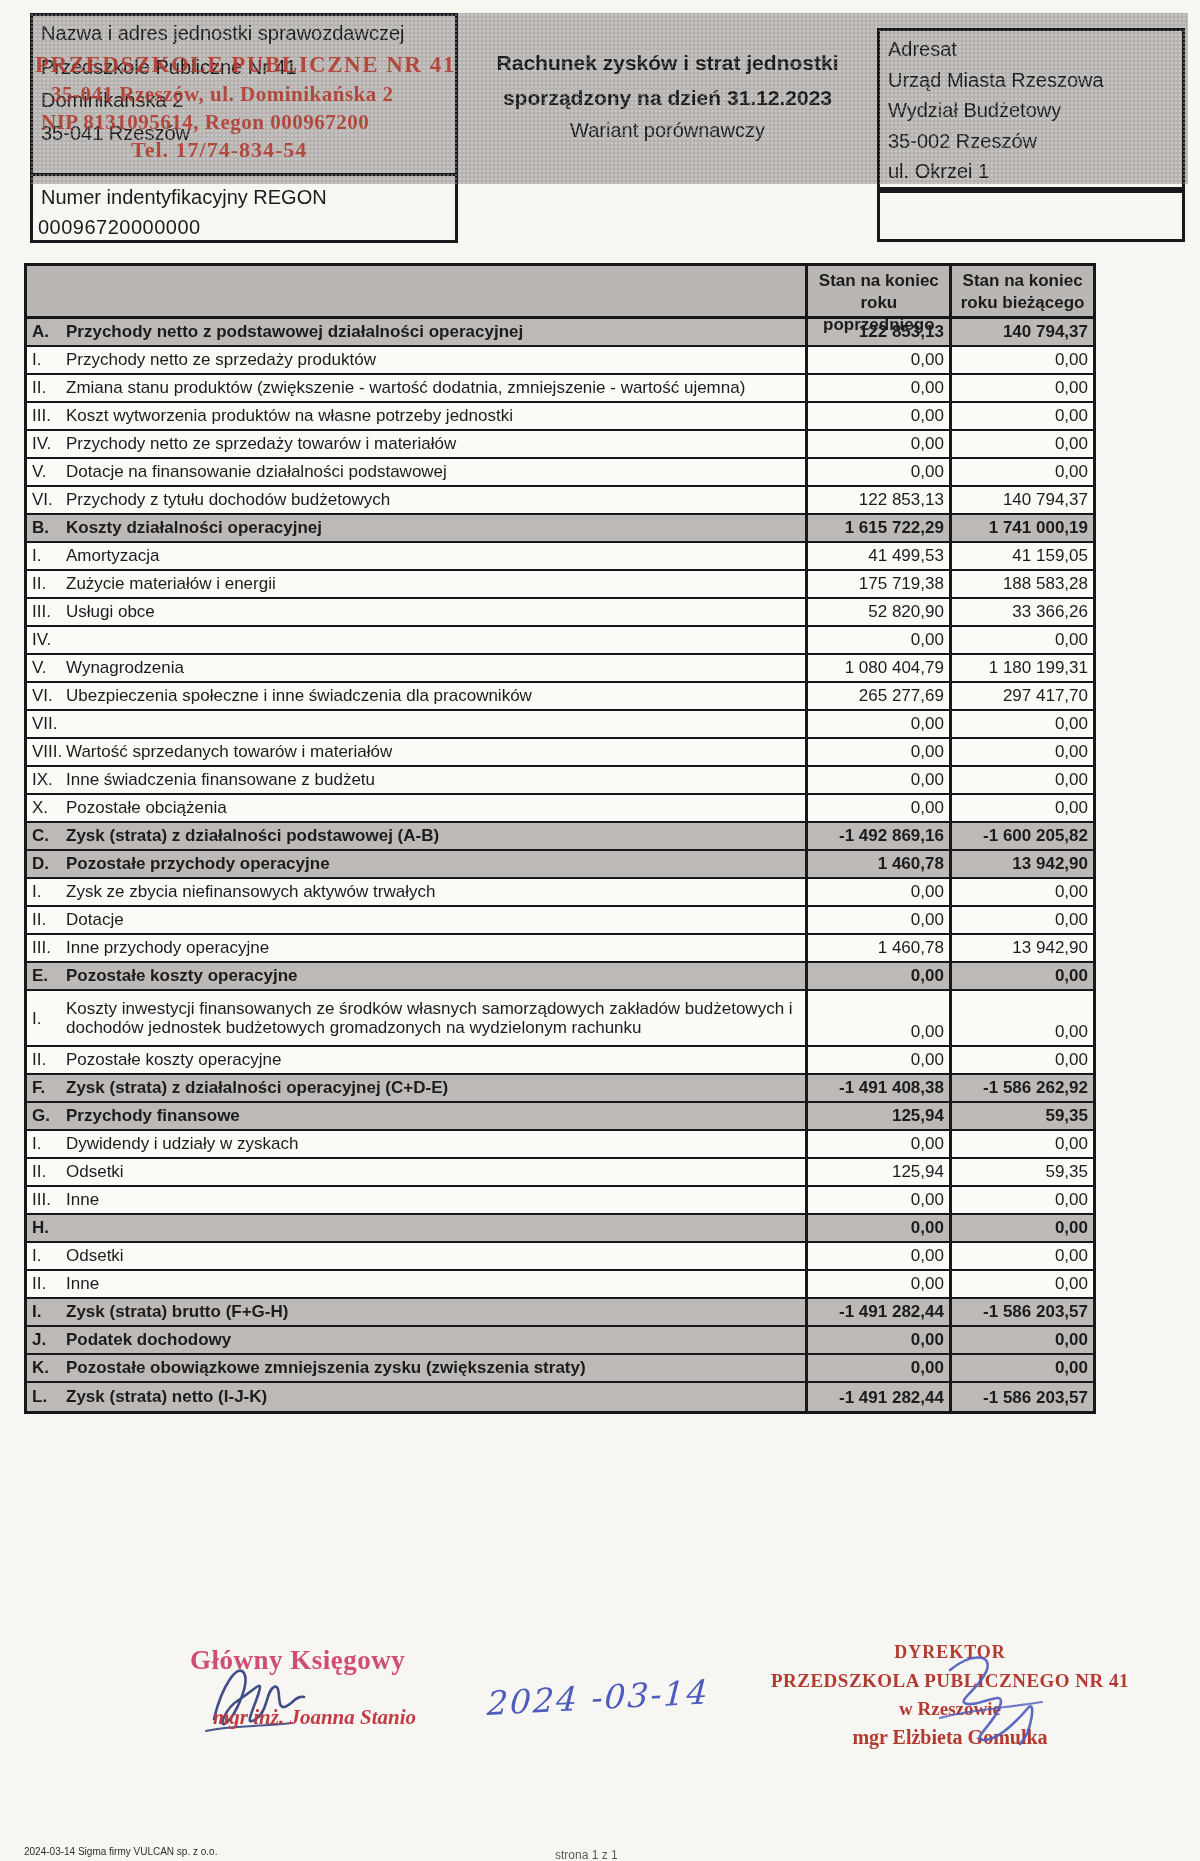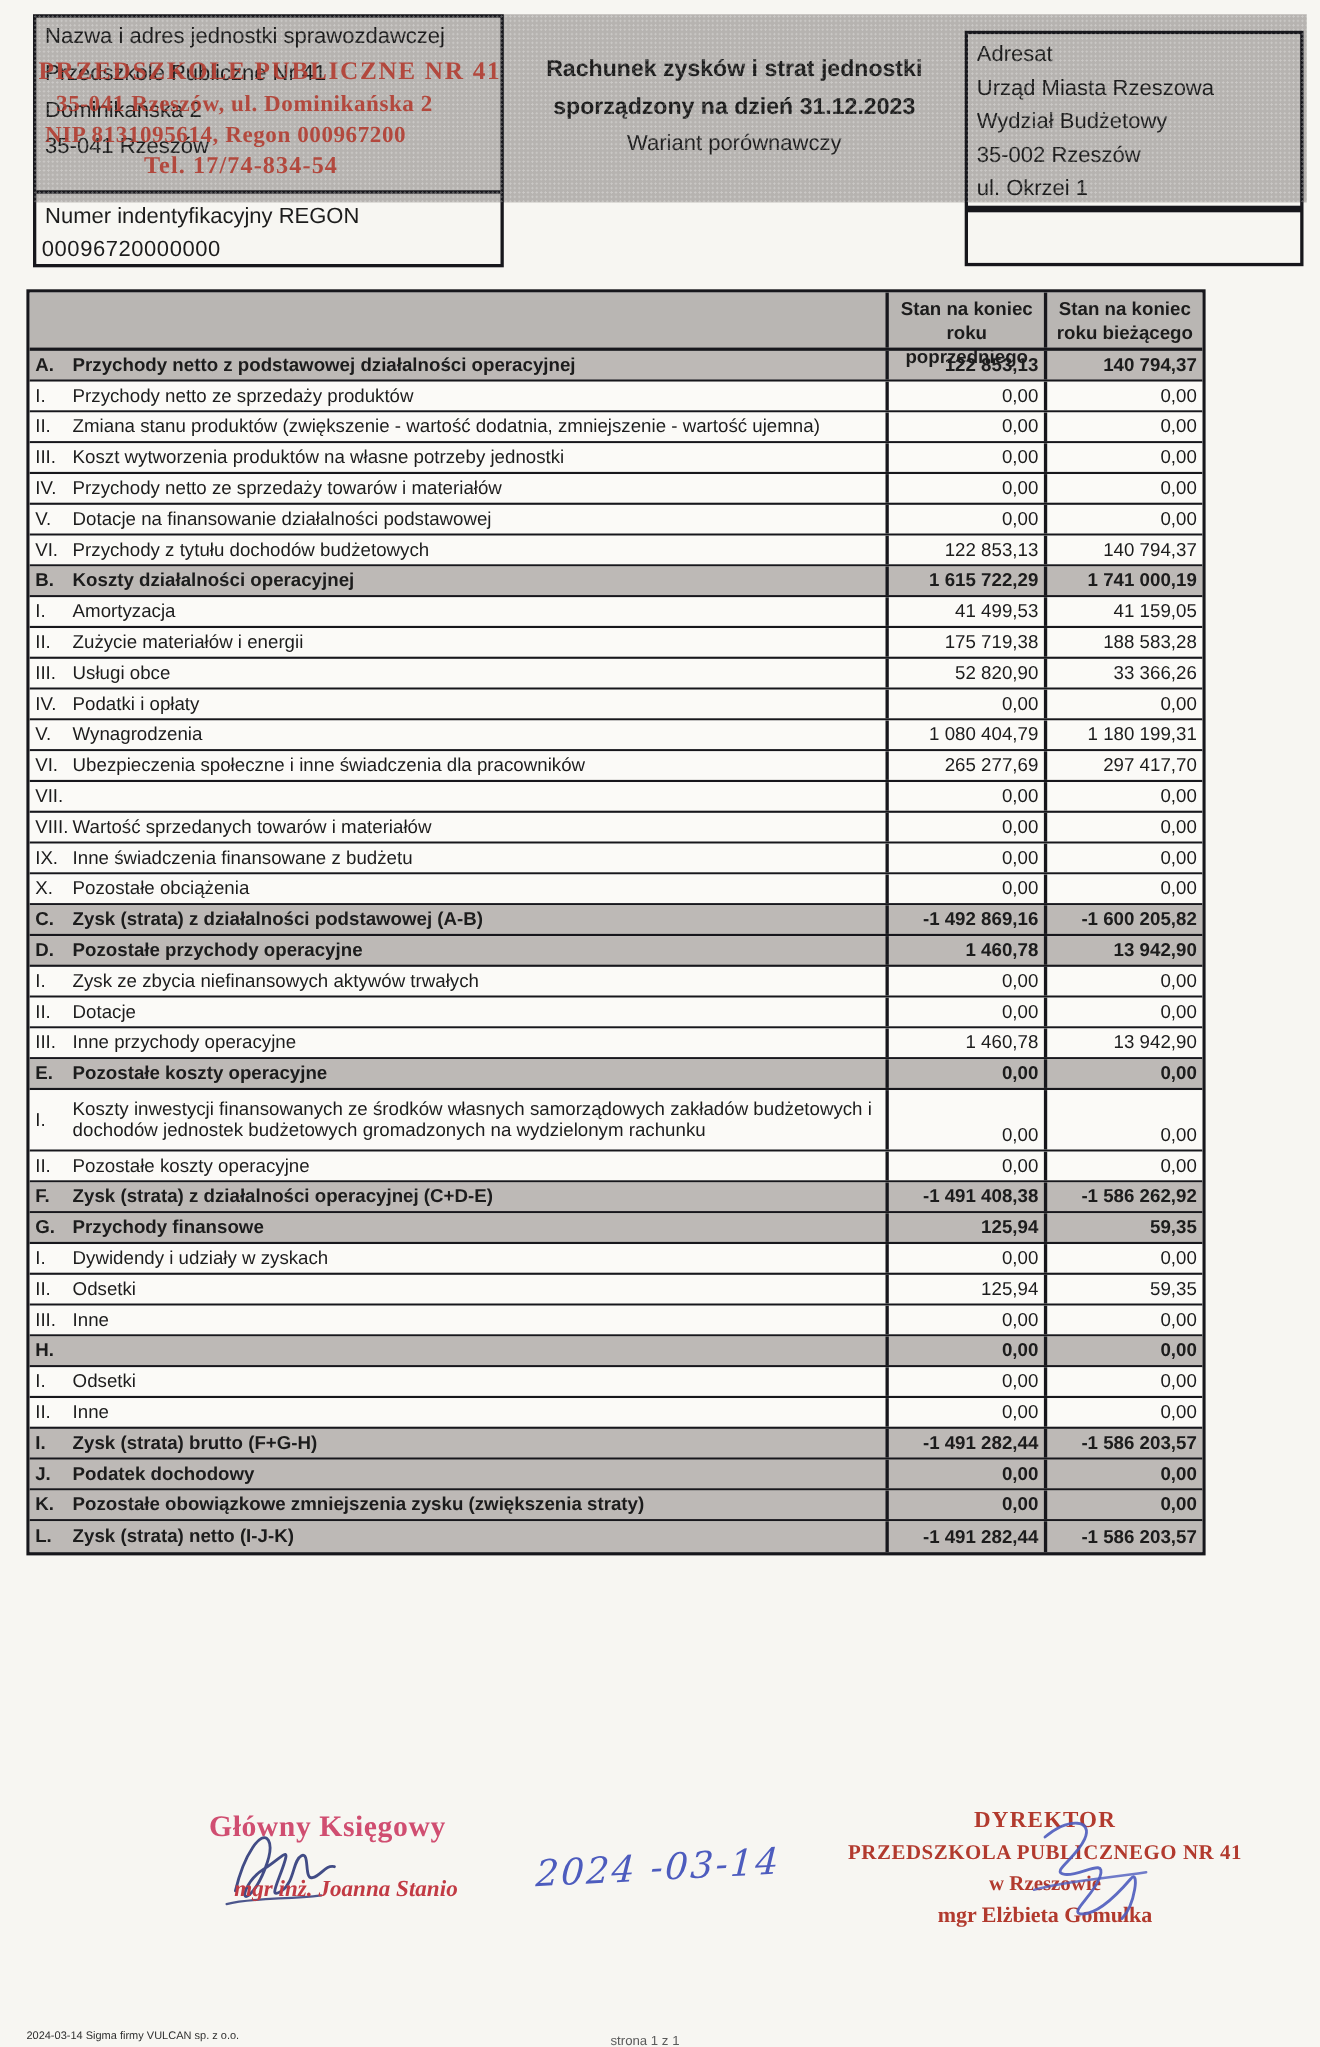--- a/index.html
+++ b/index.html
@@ -53,21 +53,21 @@
   .v-curr{width:153px;}
 
   
   .sig-acct{position:absolute;left:190px;top:1645px;width:260px;}
   .sig-acct-title{font-family:"Liberation Serif",serif;font-weight:bold;font-size:27px;color:var(--accountant-pink,#d04e71);letter-spacing:.5px;}
   .sig-acct-name{position:absolute;left:23px;top:60px;font-family:Liberation Serif, serif;font-style:italic;font-weight:bold;font-size:21px;color:var(--name-red,#c23b44);white-space:nowrap;}
   .scribble{position:absolute;}
   .scr-acct{left:10px;top:12px;}
   .sig-date{position:absolute;left:487px;top:1678px;font-family:"DejaVu Serif",serif;font-style:italic;font-size:33px;color:var(--handwriting-blue,#4d5cbe);transform:rotate(-3deg) skewX(-6deg);letter-spacing:2px;}
   .sig-dir{position:absolute;left:740px;top:1642px;width:420px;text-align:center;font-family:"Liberation Serif",serif;font-weight:bold;color:var(--stamp-red,#b23a2e);}
-  .dir-l1{font-size:21px;letter-spacing:1px;}
+  .dir-l1{font-size:18px;letter-spacing:1px;}
   .dir-l2{font-size:19px;margin-top:7px;letter-spacing:.5px;}
   .dir-l3{font-size:19px;margin-top:6px;}
   .dir-l4{font-size:20px;margin-top:6px;}
   .scr-dir{left:180px;top:6px;}
 
   
   .footer-left{position:absolute;left:24px;top:1846px;font-size:10px;color:#2e2e2e;}
   .footer-center{position:absolute;left:555px;top:1848px;font-size:12px;color:#5a5a5a;}
 </style>
 </head>
@@ -204,21 +204,20 @@
       <div class="c-label">
         <span class="rn">III.</span>
         <span class="rl">Usługi obce</span>
       </div>
       <div class="c-val v-prev">52 820,90</div>
       <div class="c-val v-curr">33 366,26</div>
     </div>
         <div class="trow">
       <div class="c-label">
         <span class="rn">IV.</span>
-        <span class="rl">Podatki i opłaty</span>
       </div>
       <div class="c-val v-prev">0,00</div>
       <div class="c-val v-curr">0,00</div>
     </div>
         <div class="trow">
       <div class="c-label">
         <span class="rn">V.</span>
         <span class="rl">Wynagrodzenia</span>
       </div>
       <div class="c-val v-prev">1 080 404,79</div>

